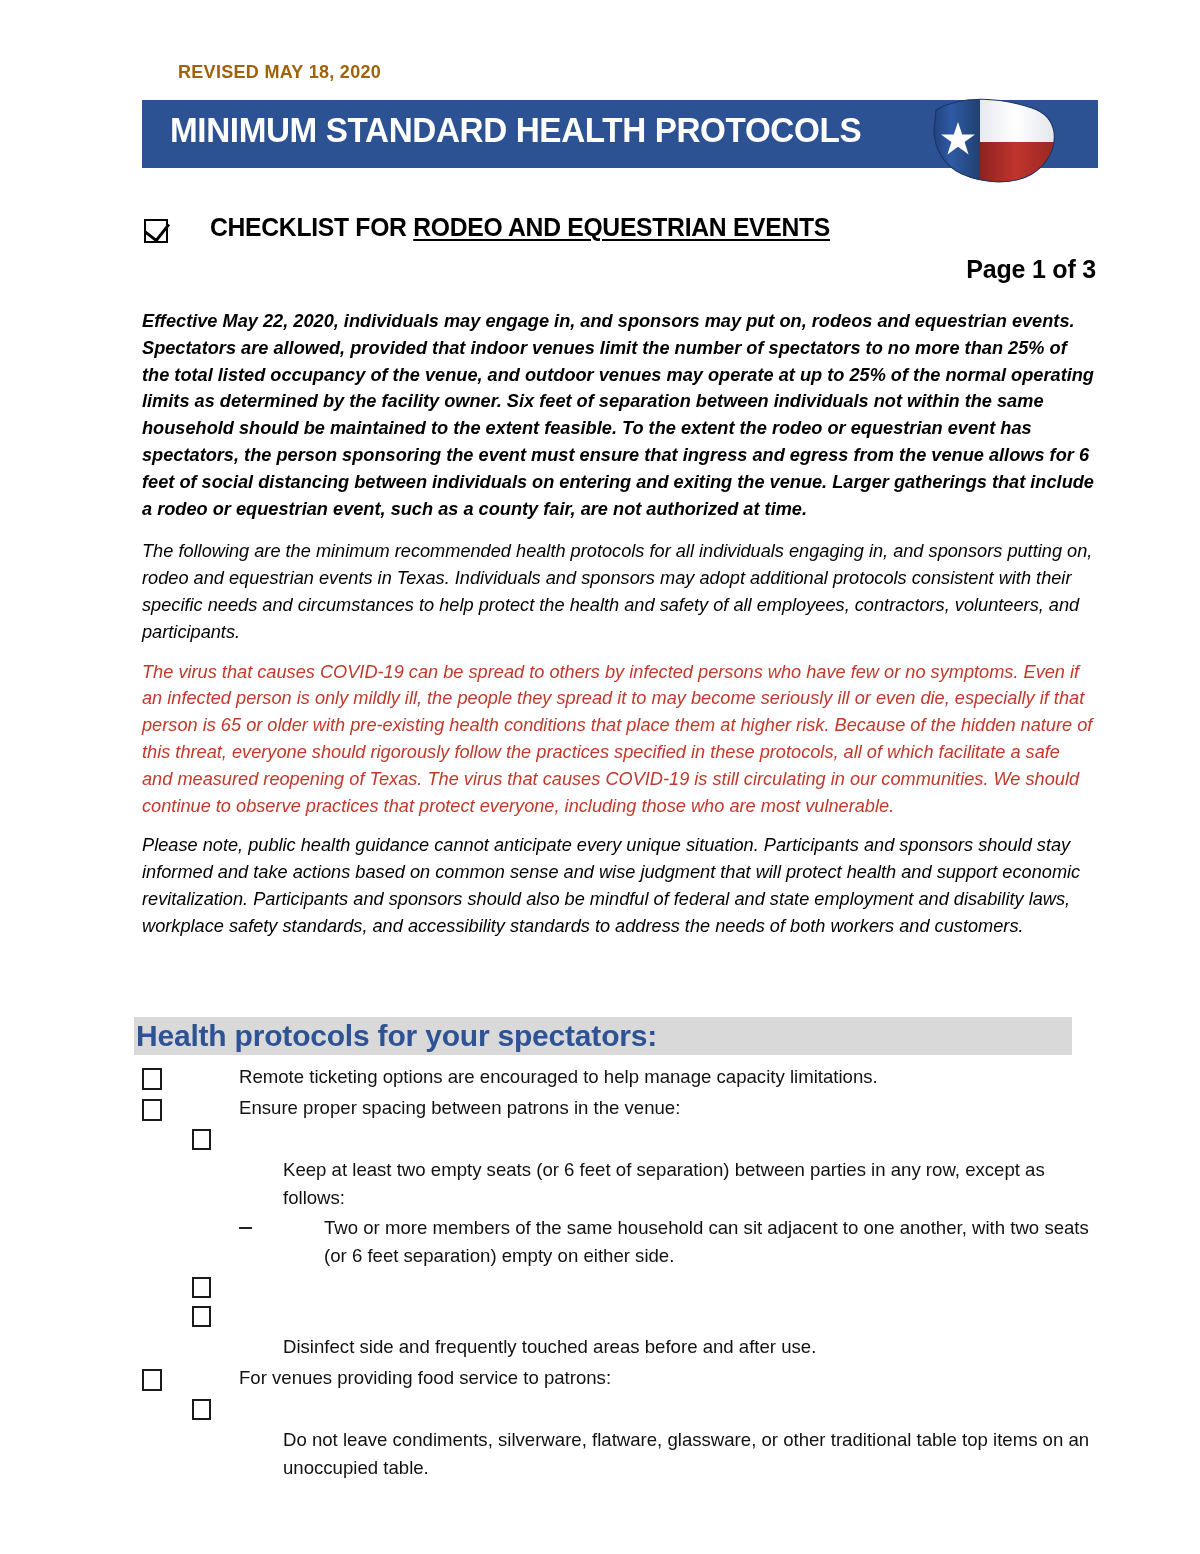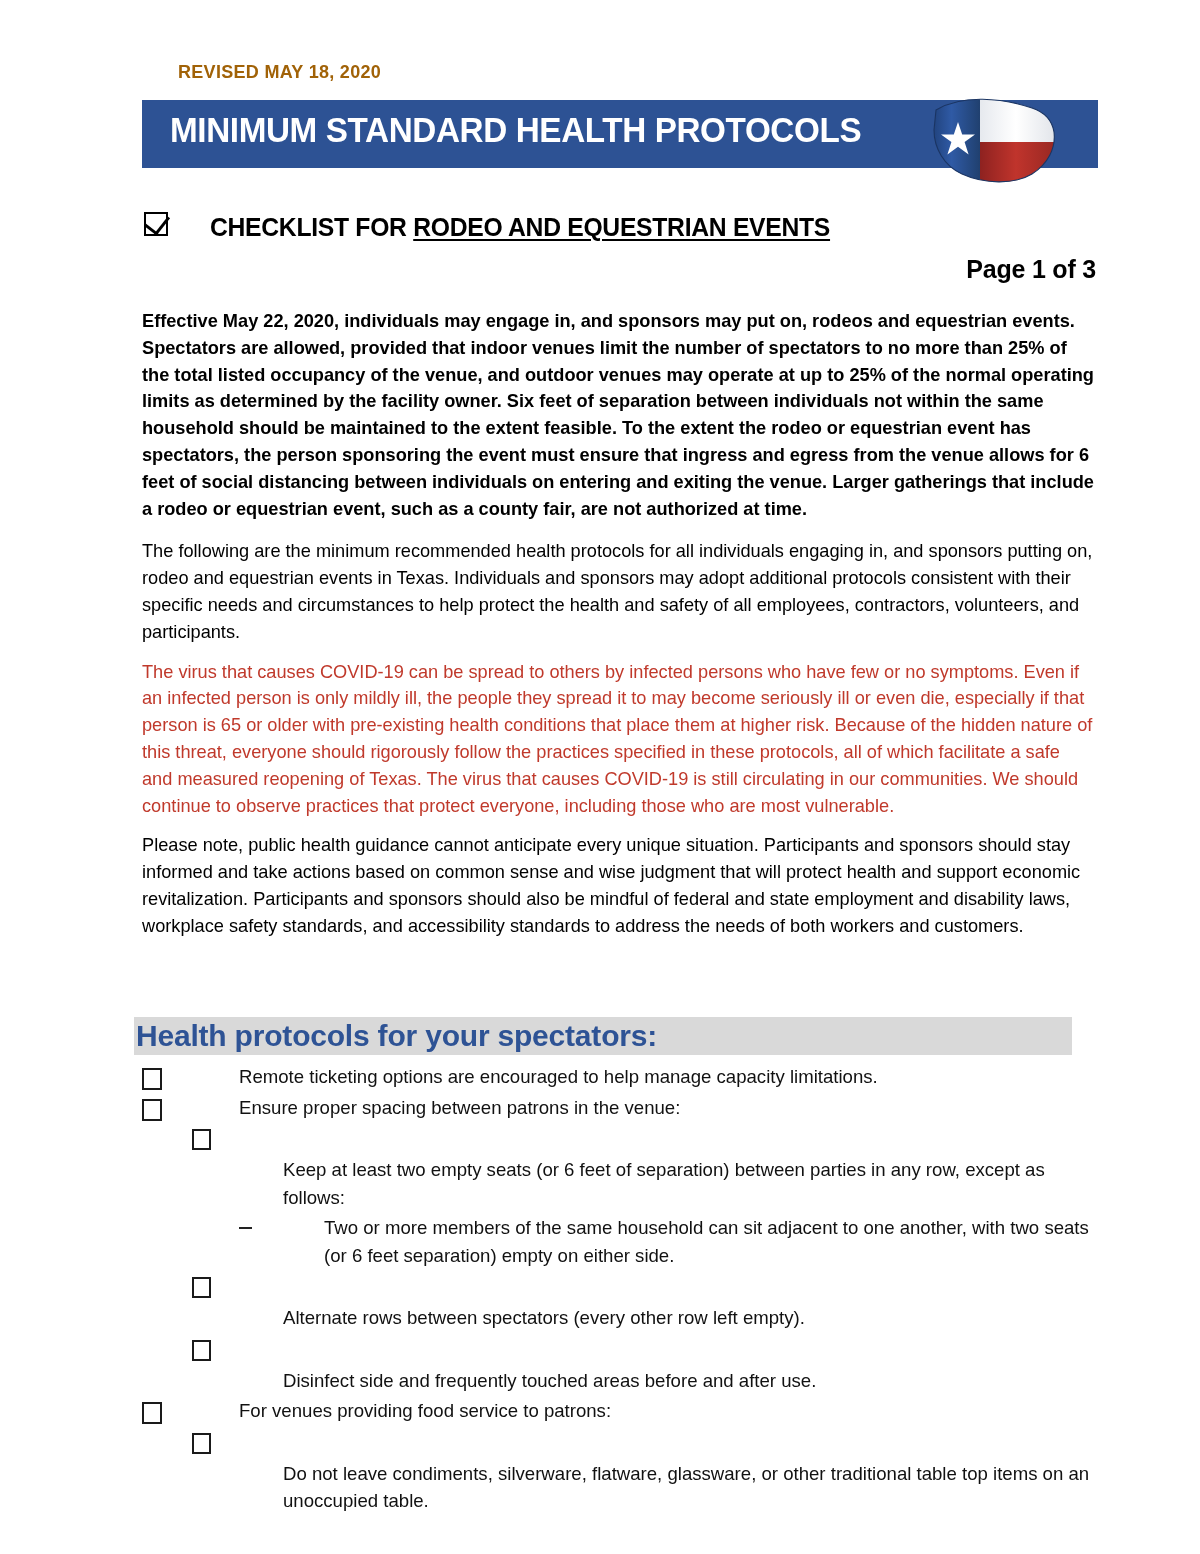--- a/index.html
+++ b/index.html
@@ -68,21 +68,21 @@
     height: 100px;
     pointer-events: none;
   }
 
   
   .checklist-head {
     position: absolute;
     left: 144px;
     top: 212px;
     display: flex;
-    align-items: flex-start;
+    align-items: flex-end;
     gap: 0px;
   }
   .head-box {
     width: 24px;
     height: 24px;
     border: 2.5px solid #000;
     position: relative;
     display: inline-block;
     box-sizing: border-box;
     flex: 0 0 auto;
@@ -126,20 +126,21 @@
   .body-col {
     position: absolute;
     left: 142px;
     top: 308px;
     width: 952px;
   }
   p.para {
     margin: 0 0 13px 0;
     font-size: 18.2px;
     line-height: 26.8px;
+    font-style: italic;
     font-family: "Liberation Sans", sans-serif;
     color: #000;
     text-align: left;
   }
   p.para.bold {
     font-weight: bold;
     margin-bottom: 16px;
   }
   p.para.red {
     color: #c0392b;
@@ -296,21 +297,20 @@
     </div>
 
     <div class="ck-row dash">
       <span class="dashmark"></span>
       <span class="ck-text">Two or more members of the same household can sit adjacent to one another, with two seats (or 6 feet separation) empty on either side.</span>
     </div>
 
 
     <div class="ck-row lvl2">
       <span class="cbox sm"></span>
-      <span class="ck-text">Alternate rows between spectators (every other row left empty).</span>
     </div>
 
     <div class="ck-row lvl2">
       <span class="cbox sm"></span>
       <span class="ck-text">Disinfect side and frequently touched areas before and after use.</span>
     </div>
 
     <div class="ck-row lvl1">
       <span class="cbox"></span>
       <span class="ck-text">For venues providing food service to patrons:</span>

